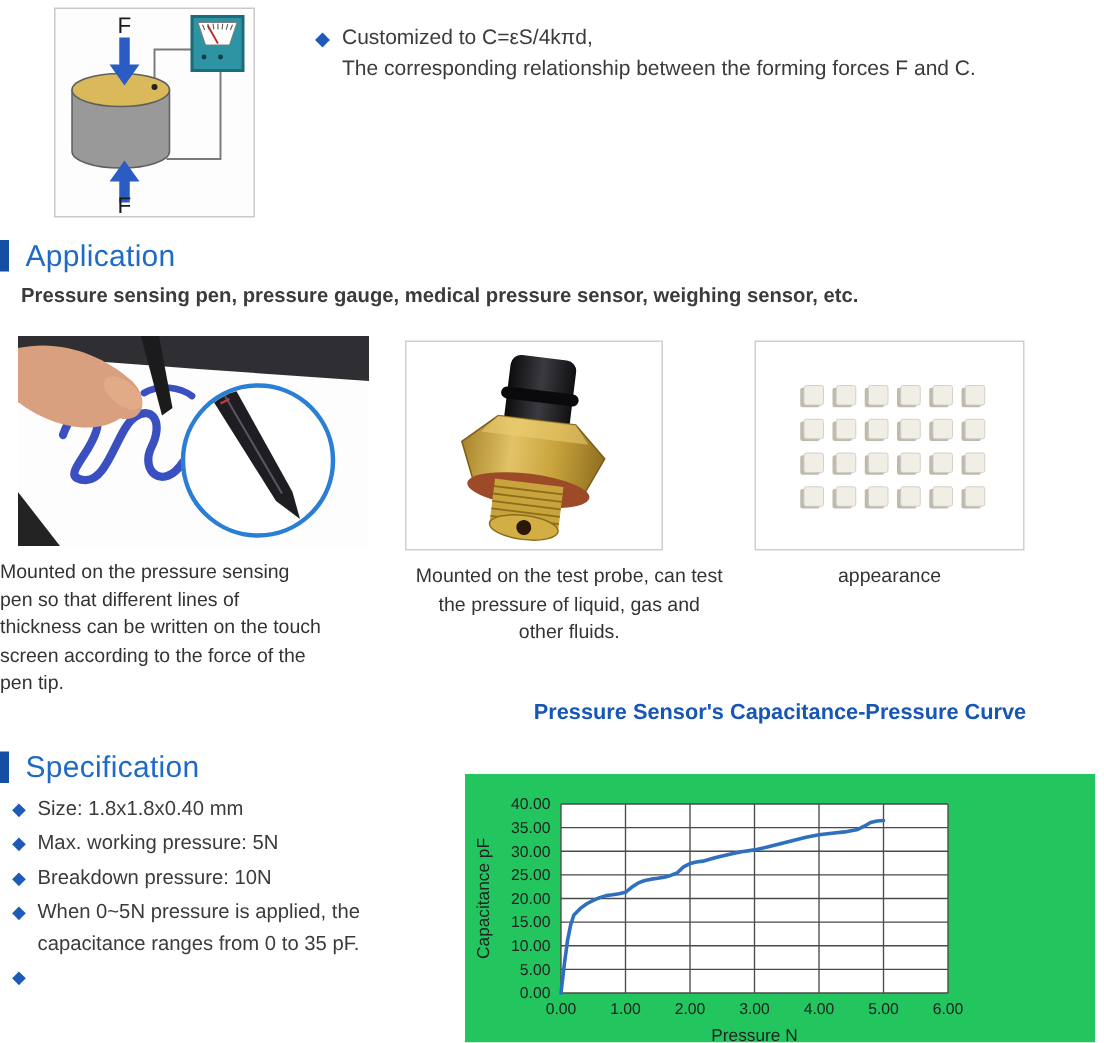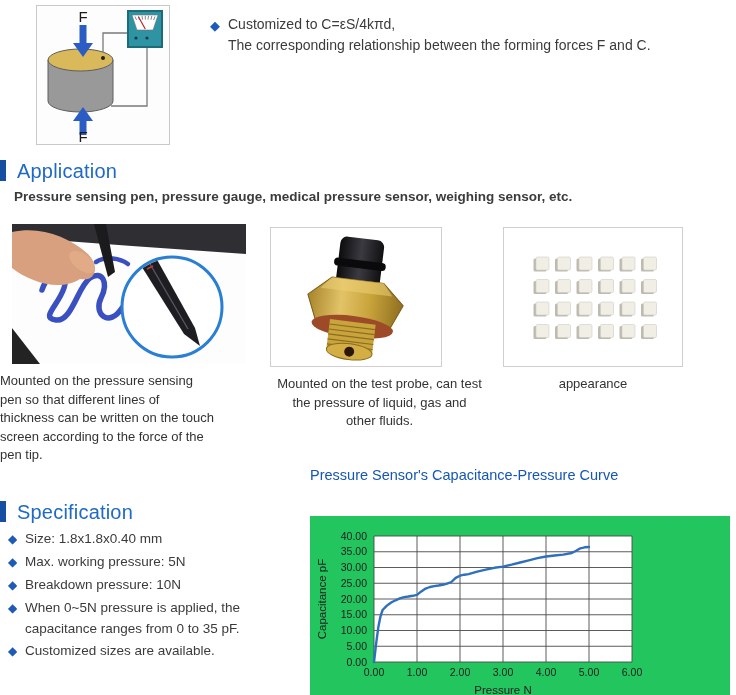--- a/index.html
+++ b/index.html
@@ -36,22 +36,22 @@
   .cap3 { left:503px; top:375px; width:180px; text-align:center; }
 
   
   .spec-header { left:0; top:501px; }
   .spec-list { left:8px; top:528px; width:268px; list-style:none; margin:0; padding:0; }
   .spec-list li { display:flex; line-height:21px; margin-bottom:1px; font-size:13.5px; color:#3b3b3b; }
   .spec-list .d { flex:0 0 17px; color:#1e5bb8; font-size:12px; padding-top:1px; }
   .spec-list .t { flex:1; max-width:228px; }
 
   
-  .chart-title { left:310px; top:467px; width:420px; 
-                 font-size:14.5px; font-weight:400; color:#1656b4; }
+  .chart-title { left:310px; top:467px; width:420px; text-align:center;
+                 font-size:14.5px; font-weight:700; color:#1656b4; }
   .chart-panel { left:310px; top:516px; width:420px; height:199px; background:#22c55e; }
   .chart-panel svg { display:block; }
   .tick-label { font-size:10.5px; fill:#222; font-family:"Liberation Sans", sans-serif; }
   .axis-label { font-size:11.5px; fill:#222; font-family:"Liberation Sans", sans-serif; }
   .gridline { stroke:#4a4a4a; stroke-width:0.9; }
 </style>
 </head>
 <body>
 
 <div class="page">
@@ -239,21 +239,20 @@
     <li>
       <span class="d">◆</span>
       <span class="t">Breakdown pressure: 10N</span>
     </li>
     <li>
       <span class="d">◆</span>
       <span class="t">When 0~5N pressure is applied, the capacitance ranges from 0 to 35 pF.</span>
     </li>
     <li>
       <span class="d">◆</span>
-      <span class="t">Customized sizes are available.</span>
     </li>
   </ul>
 
   <div class="abs chart-title">Pressure Sensor's Capacitance-Pressure Curve</div>
   <div class="abs chart-panel">
     <svg id="chart-svg" width="420" height="196" viewBox="0 0 420 196">
       <g id="chart-grid">
           <rect x="64" y="20" width="258" height="126" fill="#ffffff"></rect>
           <line x1="64" y1="20" x2="322" y2="20" class="gridline"></line>
           <line x1="64" y1="35.75" x2="322" y2="35.75" class="gridline"></line>

